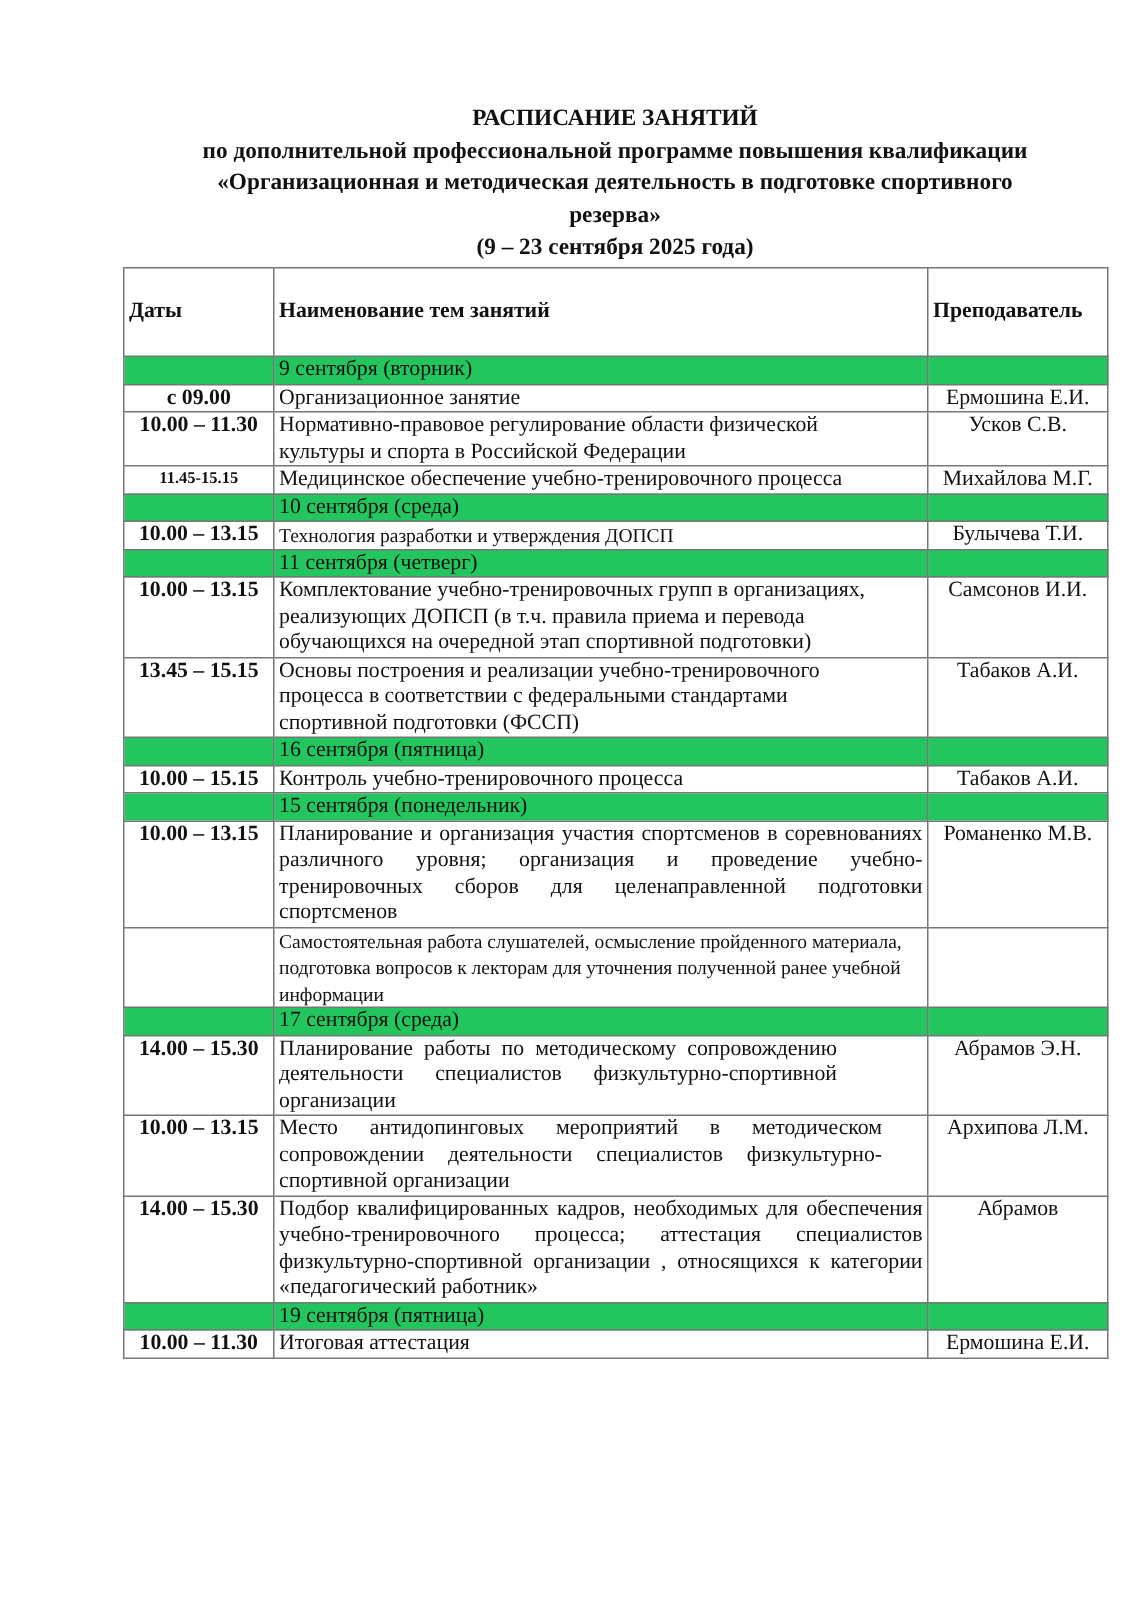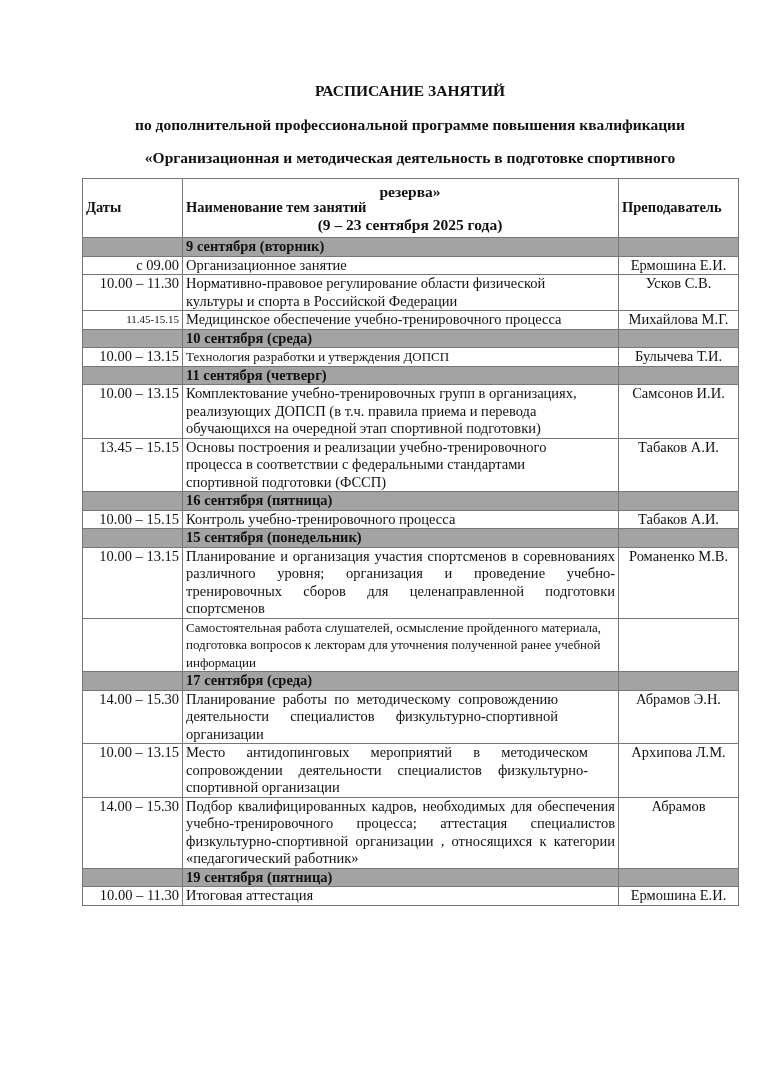--- a/index.html
+++ b/index.html
@@ -4,35 +4,35 @@
 <style>
   html, body { margin: 0; padding: 0; background: #ffffff; }
   body {
     width: 764px; height: 1080px; position: relative; overflow: hidden;
     font-family: "Liberation Serif", "DejaVu Serif", serif; color: #111;
   }
   .title-block {
     position: absolute; top: 66px; left: 60px; width: 700px;
     text-align: center; font-weight: bold; font-size: 15.5px; line-height: 17.5px;
   }
-  .title-block div { margin: 16px; }
+  .title-block div { margin: 4px; }
   table.schedule {
     position: absolute; top: 178px; left: 82px; width: 656px;
     border-collapse: collapse; table-layout: fixed;
     font-size: 14.5px; line-height: 17.5px;
   }
   table.schedule td, table.schedule th {
     border: 1px solid #777; padding: 0 3px; vertical-align: top;
   }
   col.c-date { width: 100px; }
   col.c-topic { width: 436px; }
   col.c-teacher { width: 120px; }
   th { font-weight: bold; height: 58px; vertical-align: middle !important; text-align: left; }
-  tr.day td { background: #a3a3a3; font-weight: bold; height: 17px; margin-left: 36px; }
-  td.date { text-align: right; white-space: nowrap; }
+  tr.day td { background: #22c55e; font-weight: normal; height: 17px; margin-left: 36px; }
+  td.date { text-align: center; white-space: nowrap; font-weight: bold; }
   td.date.small { font-size: 11px; }
   td.teacher { text-align: center; white-space: nowrap; }
   td.topic { text-align: left; }
   td.topic.justify { text-align: justify; }
   td.topic.small { font-size: 13px; line-height: 17.5px; }
 </style>
 </head>
 <body>
 
 <div class="title-block">

